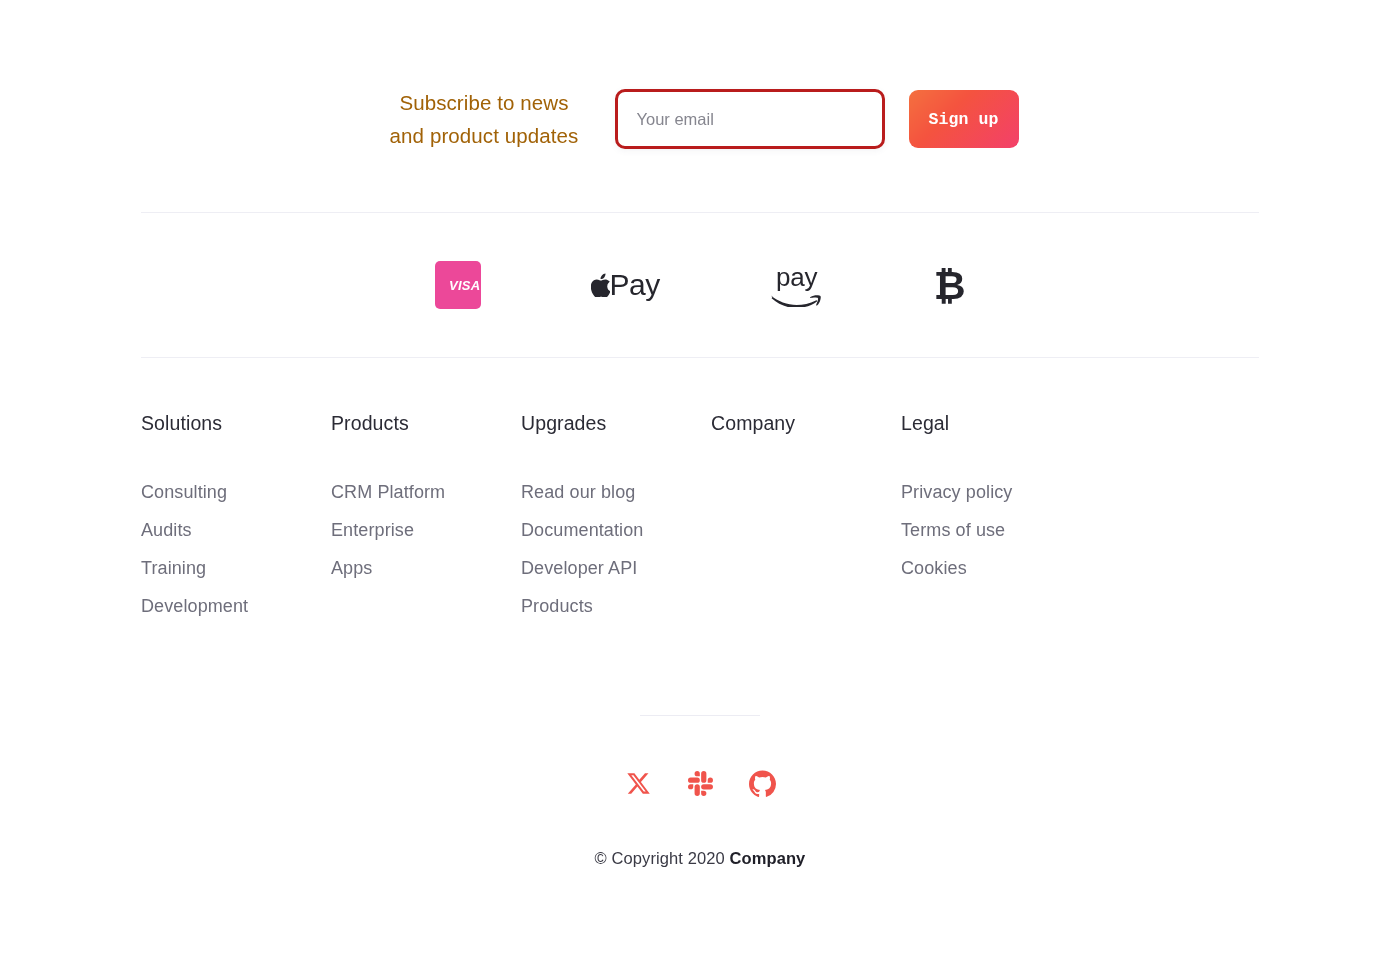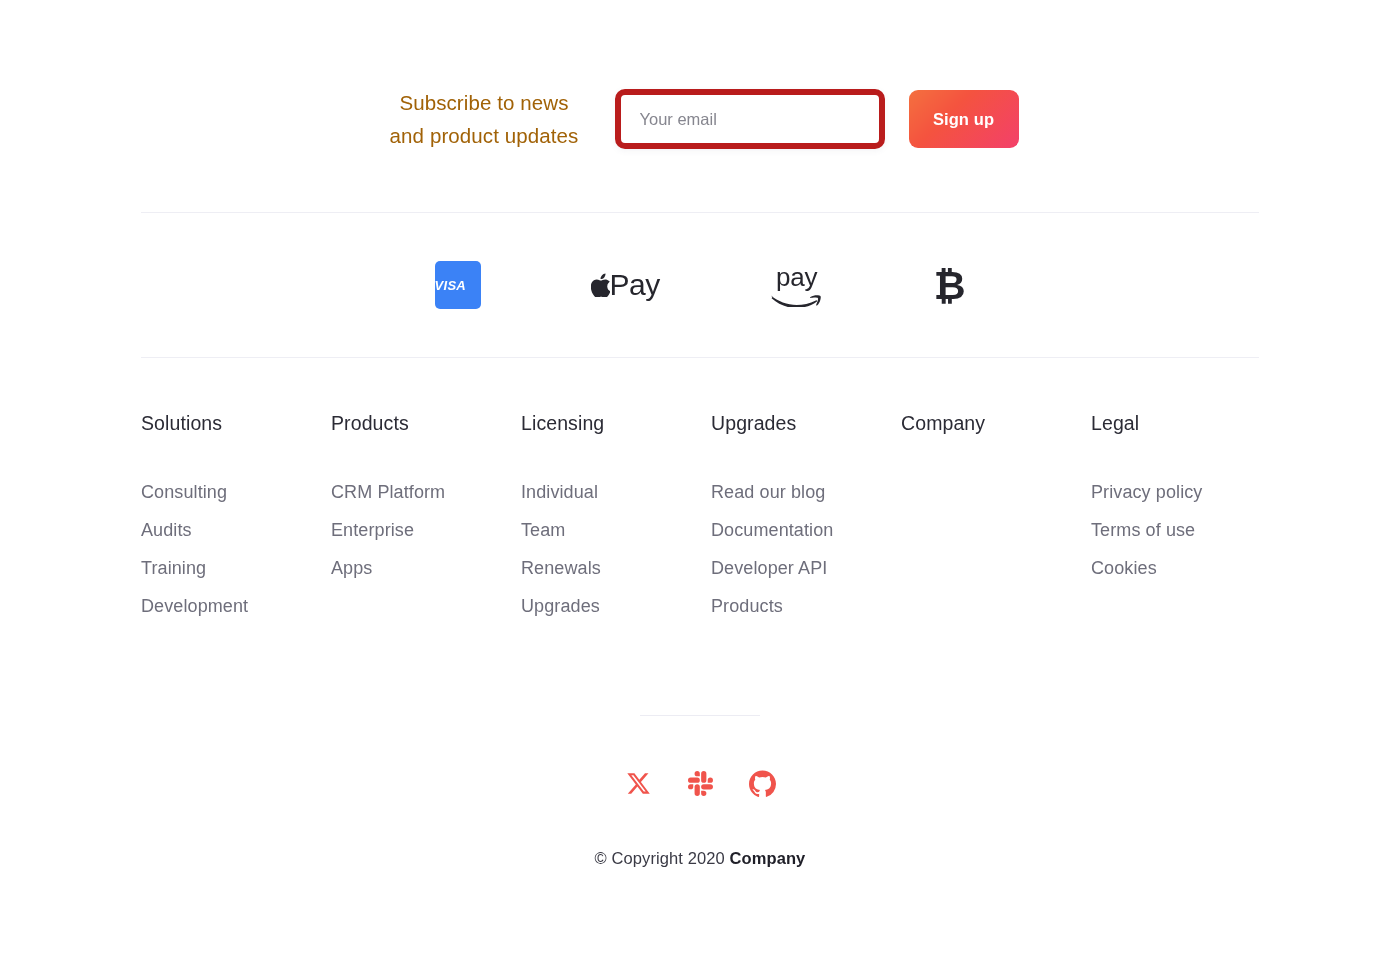--- a/index.html
+++ b/index.html
@@ -38,21 +38,21 @@
     font-weight: 400;
     text-align: center;
     width: 205px;
     margin-right: 28px;
     letter-spacing: 0.1px;
   }
   .email-input {
     width: 270px;
     height: 60px;
     box-sizing: border-box;
-    border: 6px solid #b91c1c;
+    border: 3px solid #b91c1c;
     border-radius: 10px;
     background: #ffffff;
     padding: 0 19px;
     font-size: 16.5px;
     font-family: "Liberation Sans", sans-serif;
     color: #55555f;
     outline: none;
     box-shadow: 0 2px 6px rgba(100,100,130,0.07);
   }
   .email-input::placeholder {
@@ -62,21 +62,21 @@
   .signup-btn {
     margin-left: 24px;
     width: 110px;
     height: 58px;
     border: none;
     border-radius: 9px;
     background: linear-gradient(135deg, #f4703f 0%, #f4533f 38%, #f3406a 100%);
     color: #ffffff;
     font-size: 16.5px;
     font-weight: 700;
-    font-family: Liberation Sans, sans-serif;
+    font-family: Liberation Mono, monospace;
     cursor: pointer;
     letter-spacing: 0.1px;
   }
 
   
   .divider {
     position: absolute;
     left: 141px;
     width: 1118px;
     height: 1px;
@@ -107,25 +107,25 @@
   }
   .pay-item {
     display: flex;
     align-items: center;
     justify-content: center;
     height: 58px;
   }
   .visa-badge {
     width: 46px;
     height: 48px;
-    background: #3b82f6;
+    background: #ec4899;
     border-radius: 5px;
     display: flex;
     align-items: center;
-    justify-content: flex-start;
+    justify-content: flex-end;
   }
   .visa-badge span {
     color: #ffffff;
     font-size: 13px;
     font-weight: 700;
     font-style: italic;
     letter-spacing: 0.3px;
     font-family: "Liberation Sans", sans-serif;
   }
   .applepay {
@@ -290,29 +290,20 @@
 
     <div class="col">
       <div class="col-title">Products</div>
       <div class="col-links">
         <a class="col-link">CRM Platform</a>
         <a class="col-link">Enterprise</a>
         <a class="col-link">Apps</a>
       </div>
     </div>
 
-    <div class="col">
-      <div class="col-title">Licensing</div>
-      <div class="col-links">
-        <a class="col-link">Individual</a>
-        <a class="col-link">Team</a>
-        <a class="col-link">Renewals</a>
-        <a class="col-link">Upgrades</a>
-      </div>
-    </div>
 
     <div class="col">
       <div class="col-title">Upgrades</div>
       <div class="col-links">
         <a class="col-link">Read our blog</a>
         <a class="col-link">Documentation</a>
         <a class="col-link">Developer API</a>
         <a class="col-link">Products</a>
       </div>
     </div>

